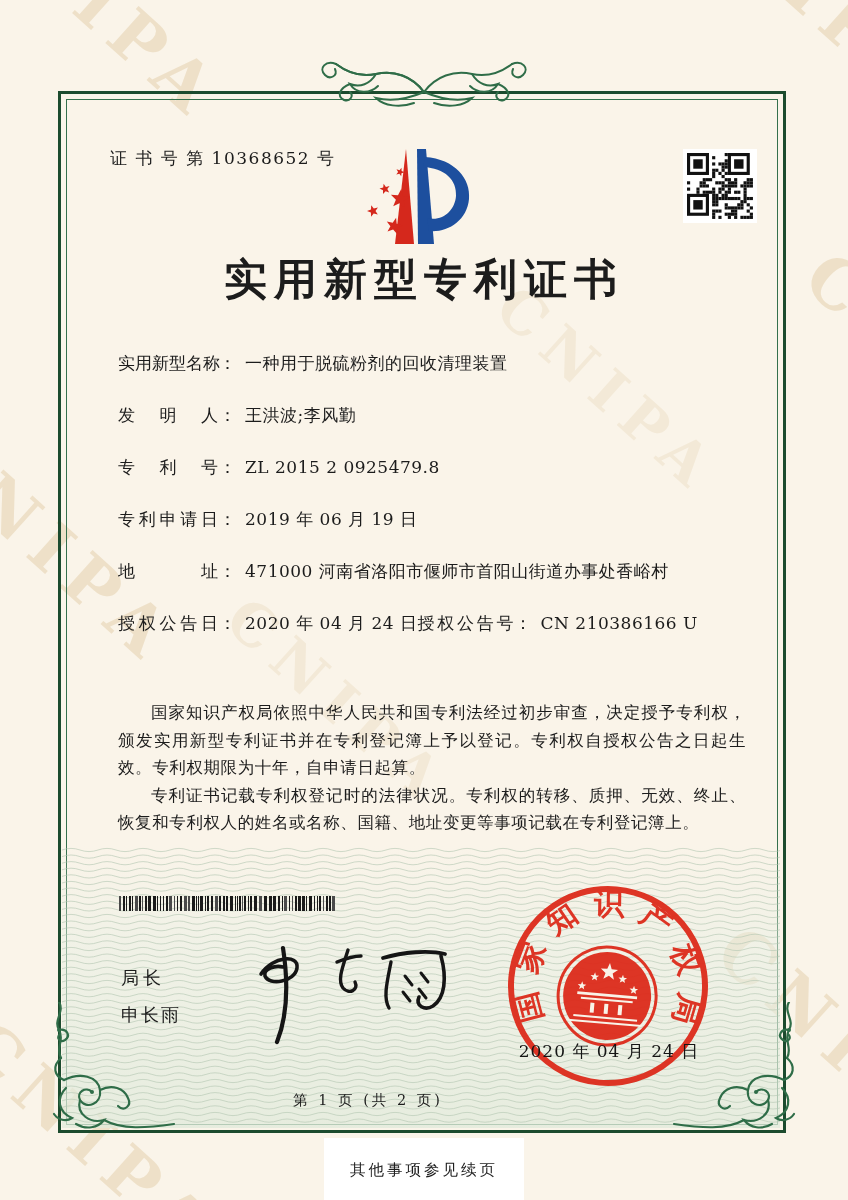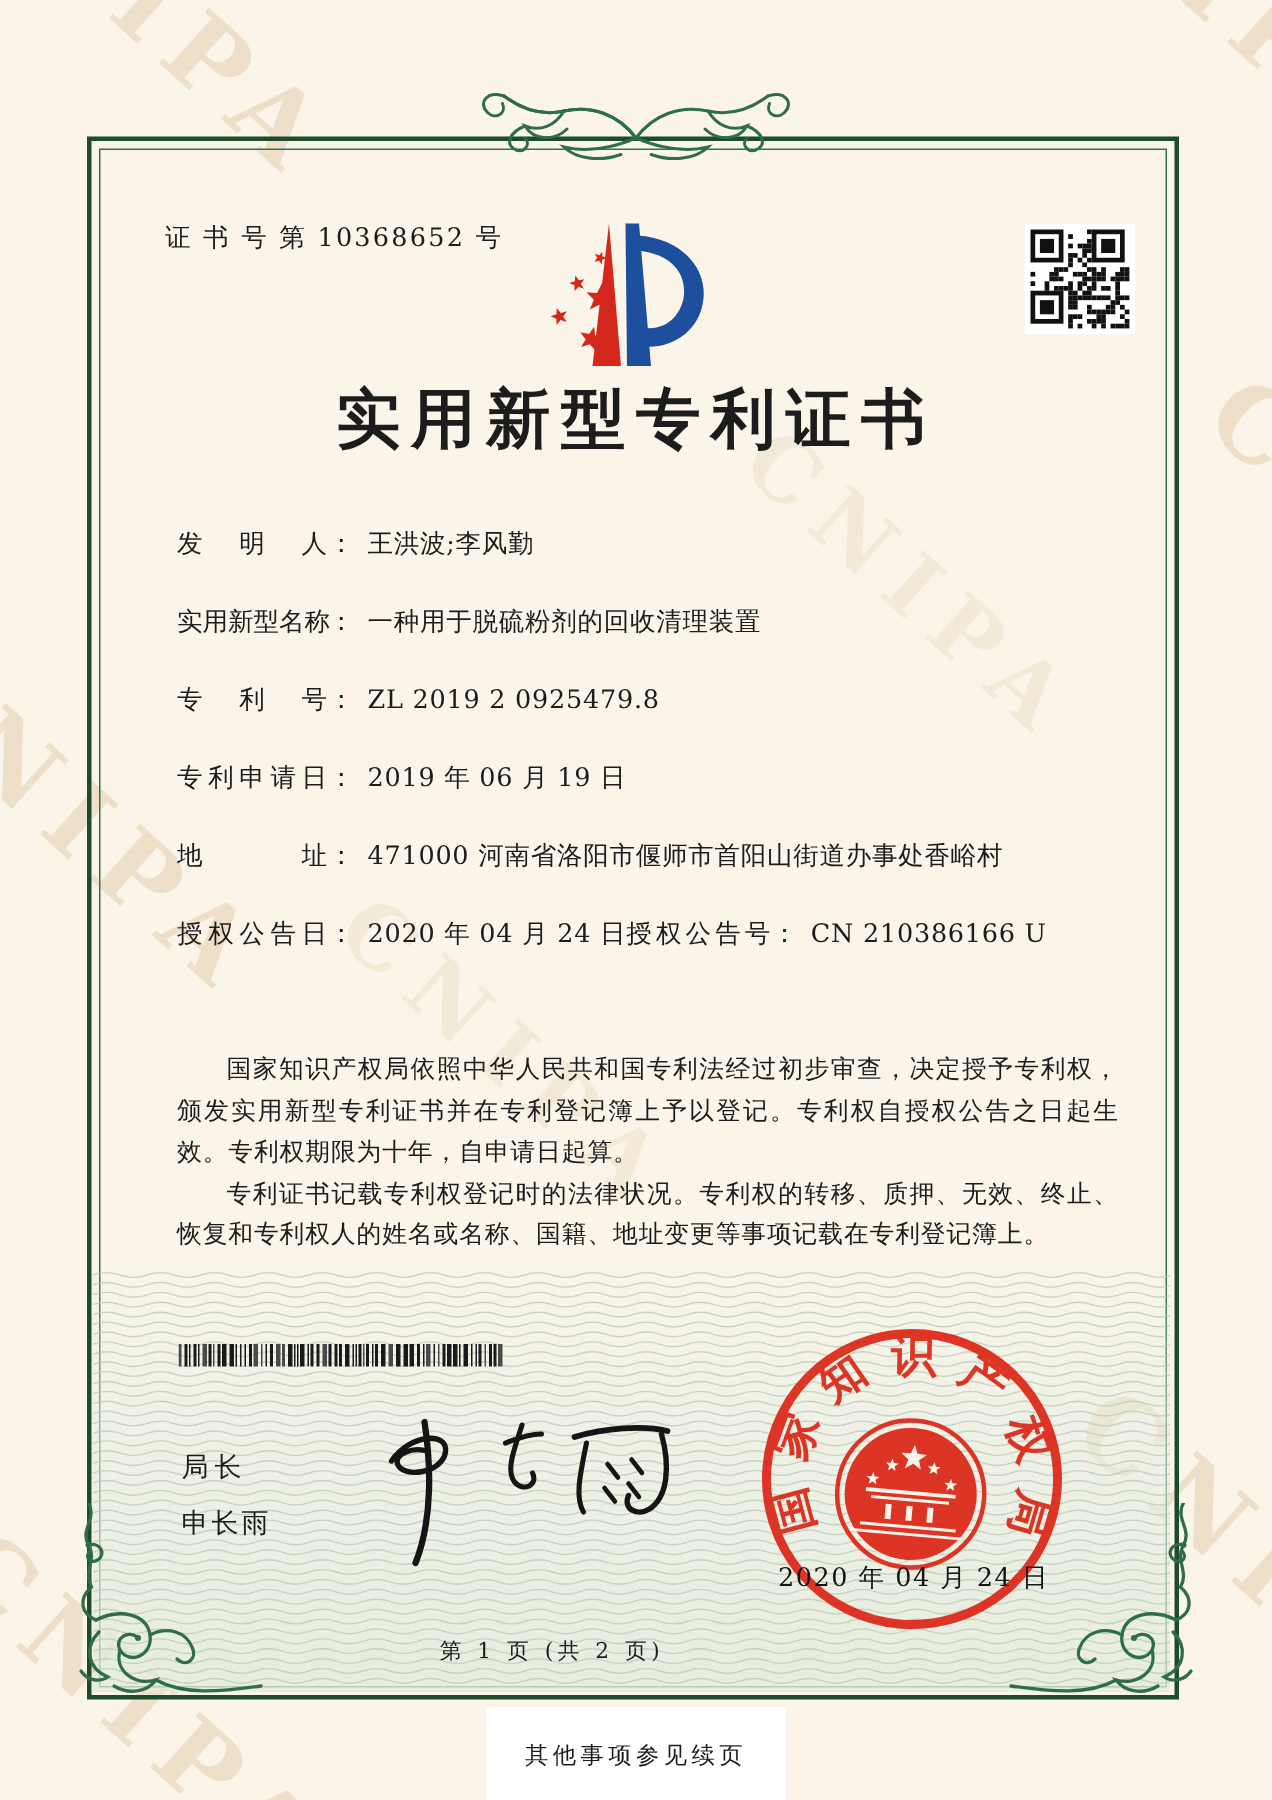--- a/index.html
+++ b/index.html
@@ -305,27 +305,27 @@
       <rect x="51.1" y="10.280000000000001" width="9.42" height="9.42" fill="#111"></rect>
       <rect x="4" y="44.82" width="21.98" height="21.98" fill="#111"></rect>
       <rect x="7.140000000000001" y="47.96" width="15.700000000000001" height="15.700000000000001" fill="#fff"></rect>
       <rect x="10.280000000000001" y="51.1" width="9.42" height="9.42" fill="#111"></rect>
     </svg>
 
   <div class="abs title">实用新型专利证书</div>
 
   <div class="abs fields">
     <div class="frow">
+      <span class="flabel">实用新型名称</span><span class="fcolon">：</span><span class="fvalue">一种用于脱硫粉剂的回收清理装置</span>
+    </div>
+    <div class="frow">
       <span class="flabel">发明人</span><span class="fcolon">：</span><span class="fvalue">王洪波;李风勤</span>
     </div>
     <div class="frow">
-      <span class="flabel">实用新型名称</span><span class="fcolon">：</span><span class="fvalue">一种用于脱硫粉剂的回收清理装置</span>
-    </div>
-    <div class="frow">
-      <span class="flabel">专利号</span><span class="fcolon">：</span><span class="fvalue">ZL 2019 2 0925479.8</span>
+      <span class="flabel">专利号</span><span class="fcolon">：</span><span class="fvalue">ZL 2015 2 0925479.8</span>
     </div>
     <div class="frow">
       <span class="flabel">专利申请日</span><span class="fcolon">：</span><span class="fvalue">2019 年 06 月 19 日</span>
     </div>
     <div class="frow">
       <span class="flabel">地址</span><span class="fcolon">：</span><span class="fvalue">471000 河南省洛阳市偃师市首阳山街道办事处香峪村</span>
     </div>
     <div class="frow">
       <span class="flabel">授权公告日</span><span class="fcolon">：</span><span class="fvalue">2020 年 04 月 24 日</span><span class="grant"><span class="flabel" style="width:96px;">授权公告号</span><span class="fcolon">：</span><span class="fvalue">CN 210386166 U</span></span>
     </div>

